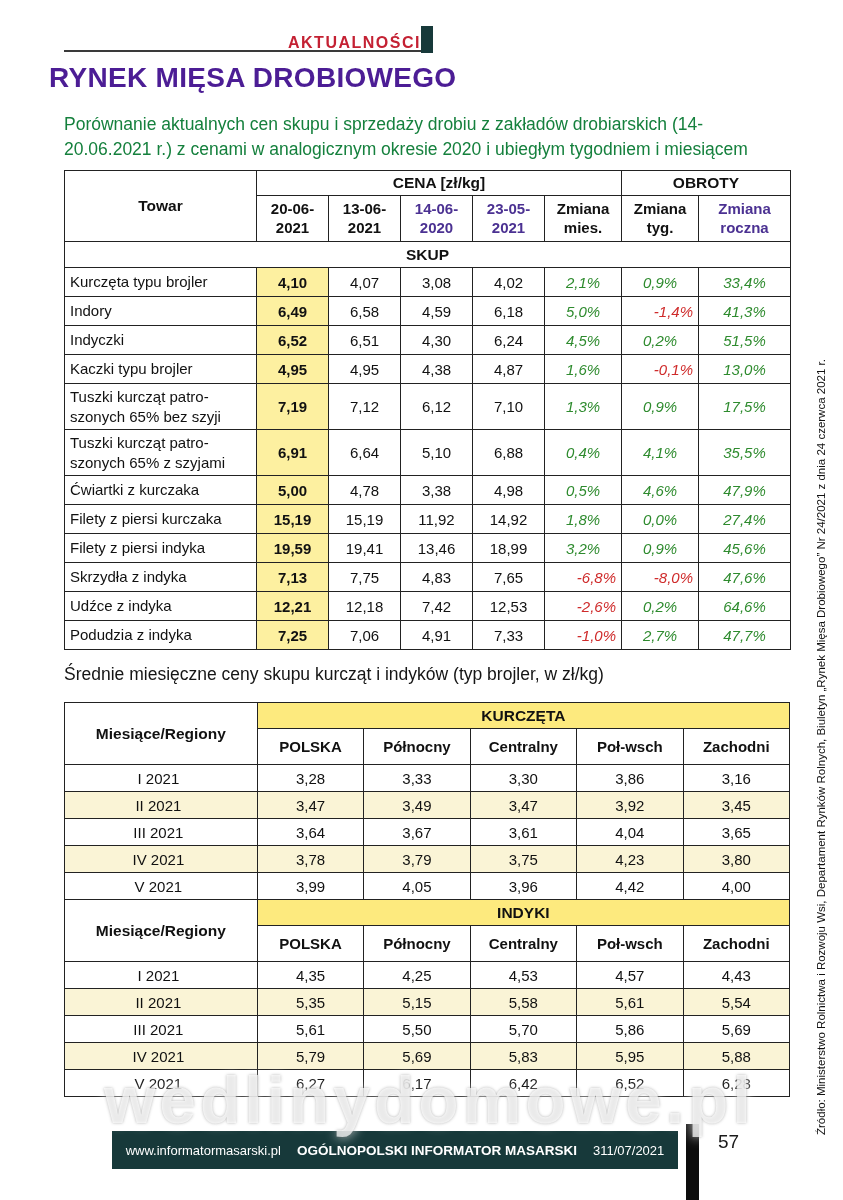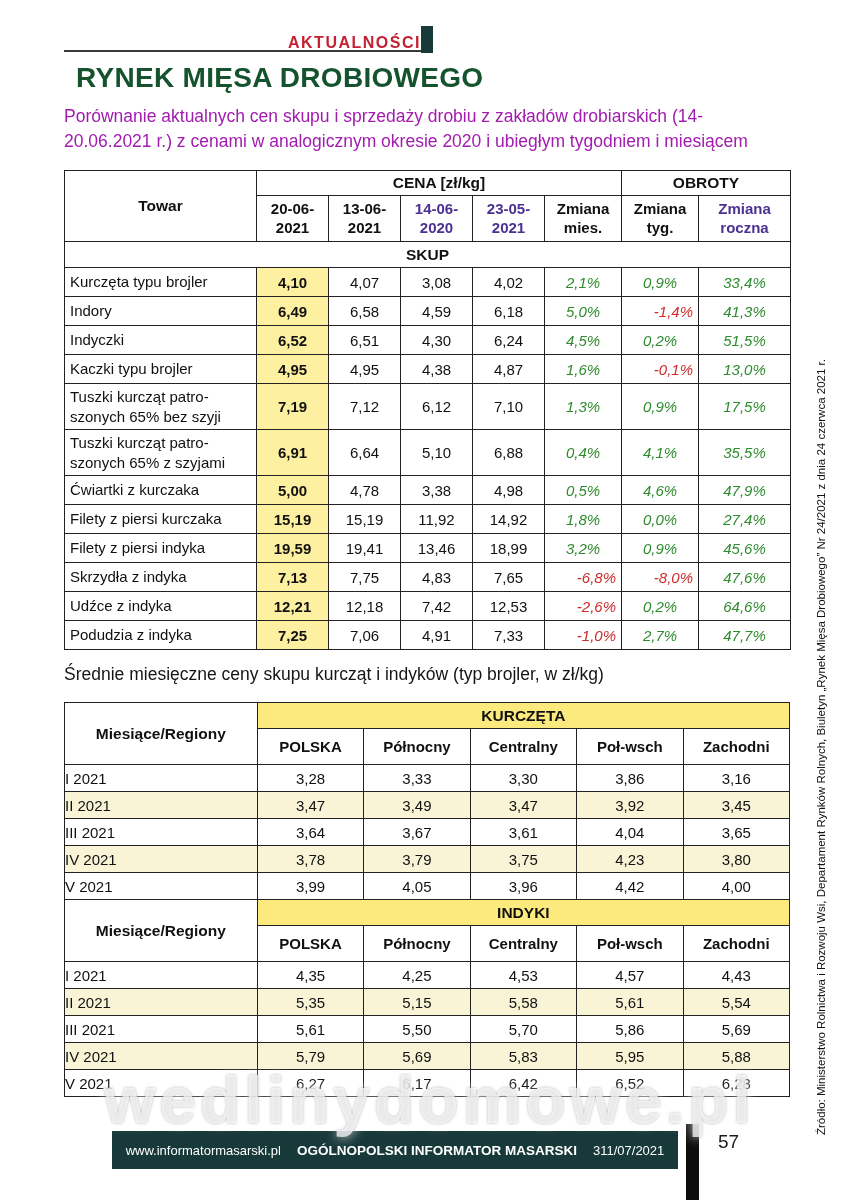--- a/index.html
+++ b/index.html
@@ -24,26 +24,26 @@
   .kicker-bar {
     position:absolute; left:421px; top:26px;
     width:12px; height:27px;
     background:var(--accent-teal,#17393a);
   }
   .kicker-rule {
     position:absolute; left:64px; top:50px;
     width:357px; height:2px; background:#3a3a3a;
   }
   .title {
-    position:absolute; left:76px; top:62px;
-    font-size:28px; font-weight:bold; letter-spacing:0.3px; color:#14532d;
+    position:absolute; left:49px; top:62px;
+    font-size:28px; font-weight:bold; letter-spacing:0.3px; color:#4c1d95;
   }
   .intro {
-    position:absolute; left:64px; top:104px; width:700px;
-    font-size:17.5px; line-height:1.45; color:#a21caf;
+    position:absolute; left:64px; top:112px; width:700px;
+    font-size:17.5px; line-height:1.45; color:#15803d;
   }
 
   
   table { border-collapse:collapse; table-layout:fixed; font-size:15px; color:#111; }
   th, td { border:1px solid #222; text-align:center; vertical-align:middle; padding:3px 5px; }
   th { font-weight:bold; }
   .purple { color:var(--purple,#4b3192); }
 
   
   .price-table { position:absolute; left:64px; top:170px; width:726px; }
@@ -65,21 +65,21 @@
     position:absolute; left:64px; top:664px; width:720px;
     font-size:17.5px; color:#151515;
   }
   .monthly-table { position:absolute; left:64px; top:702px; width:726px; }
   .monthly-table col.m-name { width:192px; }
   .monthly-table col.m-reg  { width:106px; }
   .monthly-table th.species { background:var(--header-yellow,#fdea7e); height:26px; font-size:15.5px; }
   .monthly-table th.rowhead { font-size:15.5px; }
   .monthly-table tr.regions th { height:36px; }
   .monthly-table td { height:27px; }
-  .monthly-table td.month { text-align:left; padding-left:0; }
+  .monthly-table td.month { text-align:center; padding-left:0; }
   .monthly-table tr.tint td { background:var(--row-tint,#faf4d6); }
 
   
   .side-note {
     position:absolute; right:16px; top:160px; height:975px;
     writing-mode:vertical-rl; transform:rotate(180deg);
     font-size:11.5px; color:#111; white-space:nowrap;
   }
 
   

